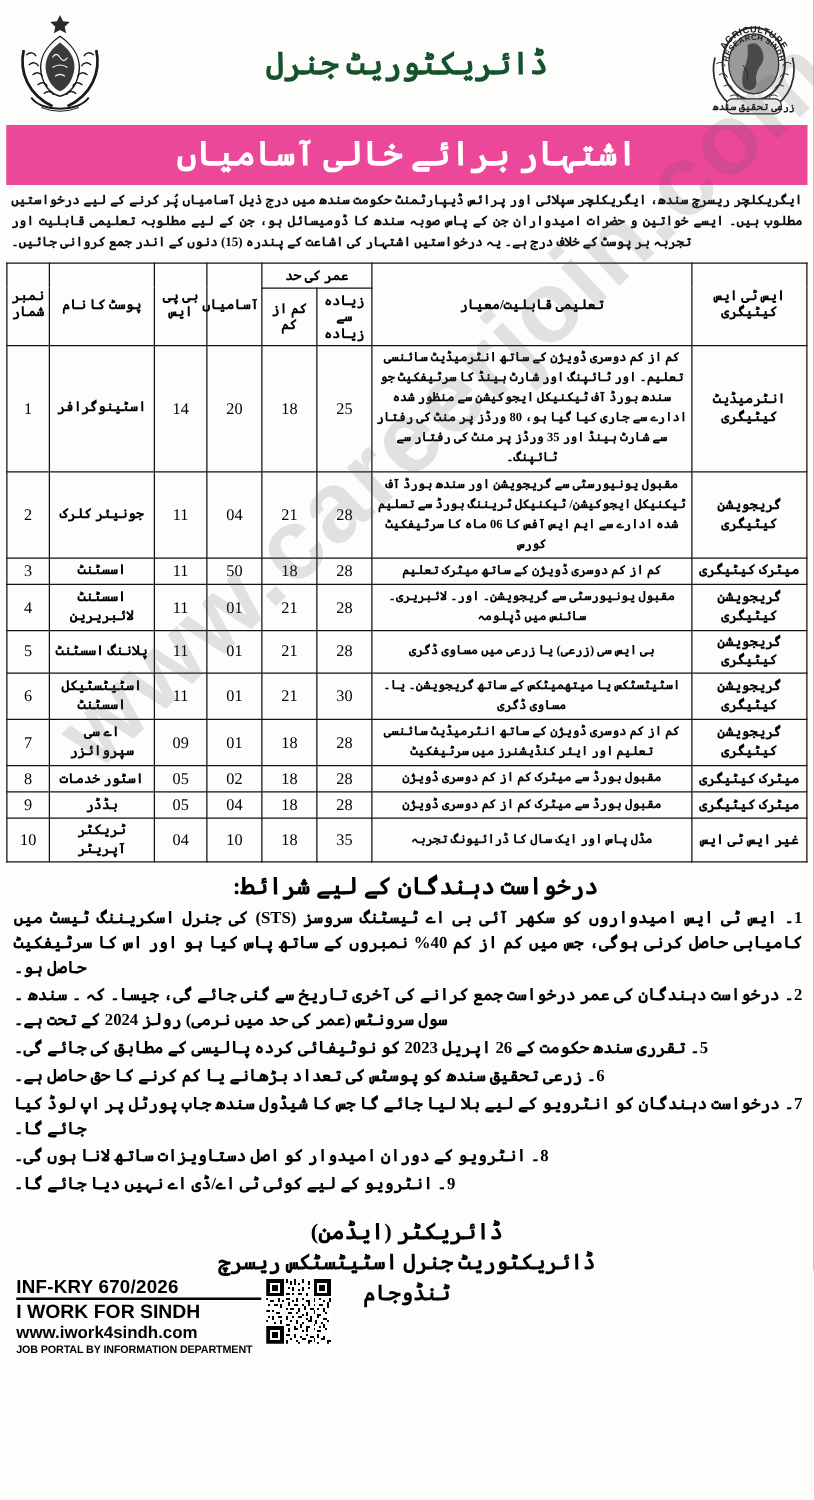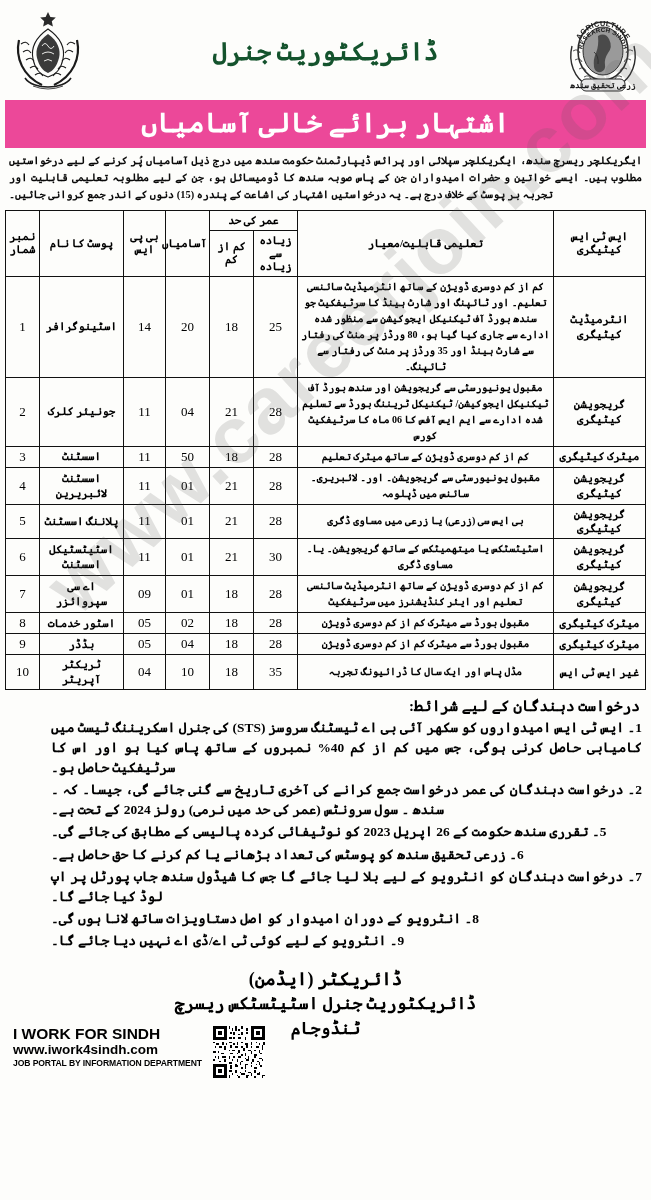--- a/index.html
+++ b/index.html
@@ -122,37 +122,36 @@
     line-height:1.6;
     text-align:justify;
     text-align-last:center;
     padding:3px 5px;
     font-weight:600;
   }
   td.sts{font-size:11px;line-height:1.35;font-weight:600;}
 
   
   .cond-head{
-    text-align:right;
-    font-size:15px;font-weight:700;
+    text-align:center;
+    font-size:19px;font-weight:700;
     padding:7px 6px 2px 8px;
     margin-left:12px;
   }
   .cond{
     list-style:none;margin:0;padding:0 4px 0 6px;
   }
   .cond li{
     font-size:13.4px;
     line-height:1.5;
     padding:1px 0;
     text-align:justify;
     text-align-last:left;
     font-weight:600;
     color:#000;
-    margin-left:40px;
   }
 
   
   .footer{
     position:relative;
     margin-top:10px;
     height:118px;
   }
   .sign{
     text-align:center;
@@ -399,20 +398,21 @@
 
   <div class="footer">
     <div class="sign">
       <div class="s1">ڈائریکٹر (ایڈمن)</div>
       <div class="s2">ڈائریکٹوریٹ جنرل اسٹیٹسٹکس ریسرچ</div>
       <div class="s2">ٹنڈوجام</div>
     </div>
 
     <div class="inf-box">
       <div class="inf-text">
+        <span class="inf-no">INF-KRY  670/2026</span>
         <div class="inf-work">I WORK FOR SINDH</div>
         <div class="inf-url">www.iwork4sindh.com</div>
         <div class="inf-sub">JOB PORTAL BY INFORMATION DEPARTMENT</div>
       </div>
       <svg class="qr" viewBox="0 0 33 33" shape-rendering="crispEdges">
         <rect width="33" height="33" fill="#fff"></rect>
         <g fill="#000">
           <path d="M0 0h9v9H0zm2 2v5h5V2z"></path>
             <path d="M3 3h3v3H3z"></path>
           <path d="M24 0h9v9h-9zm2 2v5h5V2z"></path>

